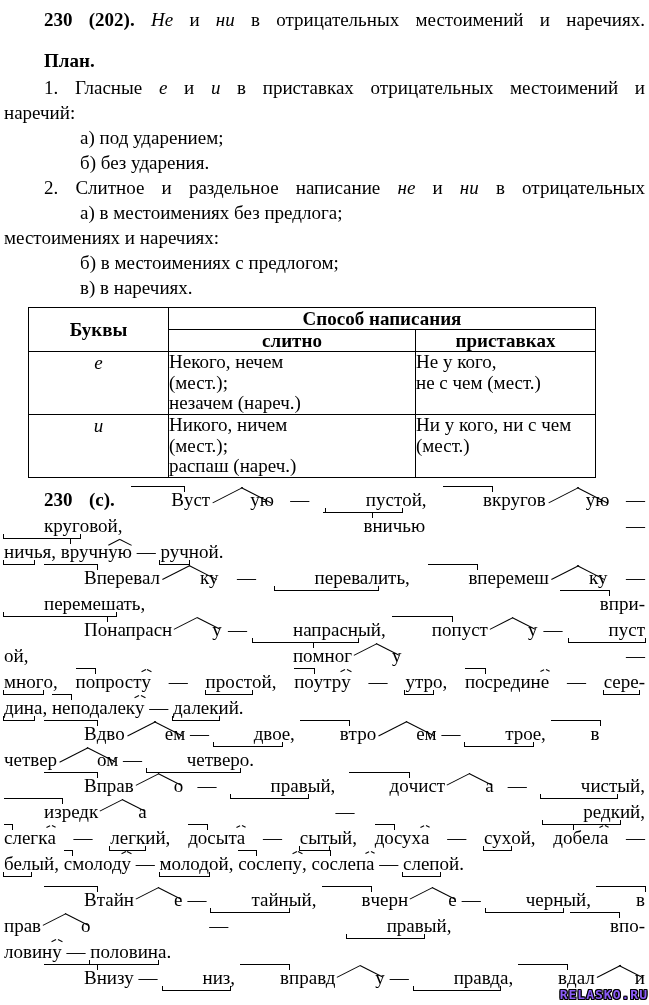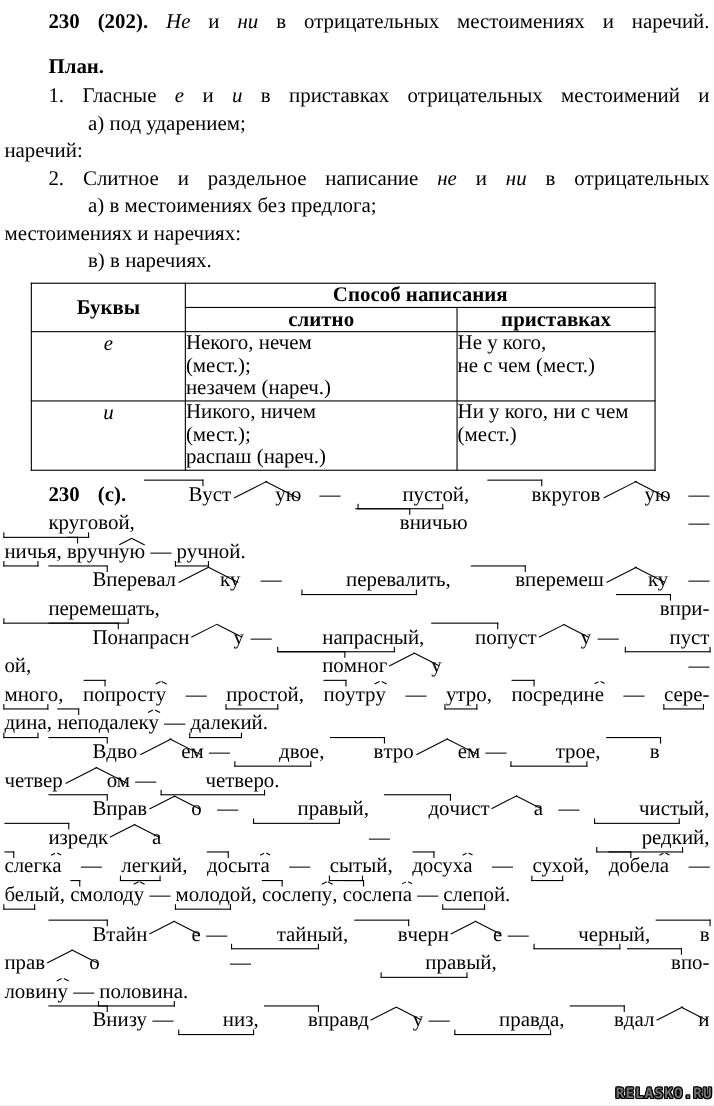--- a/index.html
+++ b/index.html
@@ -44,39 +44,41 @@
     width:567px;margin:7px 0 0 24px;font-size:19px;
   }
   table.rules th,table.rules td{border:1.6px solid #000;padding:0;}
   table.rules th{font-weight:bold;text-align:center;height:21px;line-height:21px;}
   table.rules td{vertical-align:top;}
   td.cell{padding:0 5px;line-height:20.5px;height:62px;}
   td.letter{text-align:center;vertical-align:middle;font-style:italic;}
   .watermark{
     position:absolute;right:1px;bottom:3px;
     font-family:"DejaVu Sans Mono",monospace;font-weight:bold;
-    font-size:13px;letter-spacing:1px;color:#737373;
+    font-size:13px;letter-spacing:1px;color:#8b5cf6;
     text-shadow:-1px -1px 0 #000,1px -1px 0 #000,-1px 1px 0 #000,1px 1px 0 #000,
                 0 -1px 0 #000,0 1px 0 #000,-1px 0 0 #000,1px 0 0 #000;
   }
 </style>
 </head>
 <body>
 
 <div class="page">
 
   <div class="intro">
-      <div class="line indent j title-gap"><span class="b">230 (202). </span><span class="i">Не</span><span class=""> и </span><span class="i">ни</span><span class=""> в отрицательных местоимениях и наречий.</span></div>
+      <div class="line indent j title-gap"><span class="b">230 (202). </span><span class="i">Не</span><span class=""> и </span><span class="i">ни</span><span class=""> в отрицательных местоимений и наречиях.</span></div>
       <div class="line indent head-gap"><span class="b">План.</span></div>
       <div class="line indent j"><span class="">1. Гласные </span><span class="i">е</span><span class=""> и </span><span class="i">и</span><span class=""> в приставках отрицательных местоимений и</span></div>
+      <div class="line"><span class="">наречий:</span></div>
       <div class="line sub"><span class="">а) под ударением;</span></div>
-      <div class="line"><span class="">наречий:</span></div>
+      <div class="line sub"><span class="">б) без ударения.</span></div>
       <div class="line indent j"><span class="">2. Слитное и раздельное написание </span><span class="i">не</span><span class=""> и </span><span class="i">ни</span><span class=""> в отрицательных</span></div>
       <div class="line sub"><span class="">а) в местоимениях без предлога;</span></div>
       <div class="line"><span class="">местоимениях и наречиях:</span></div>
+      <div class="line sub"><span class="">б) в местоимениях с предлогом;</span></div>
       <div class="line sub"><span class="">в) в наречиях.</span></div>
     </div>
 
   <table class="rules">
     <colgroup>
       <col style="width:140px">
         <col style="width:247px">
         <col style="width:180px">
     </colgroup>
     <tbody>

